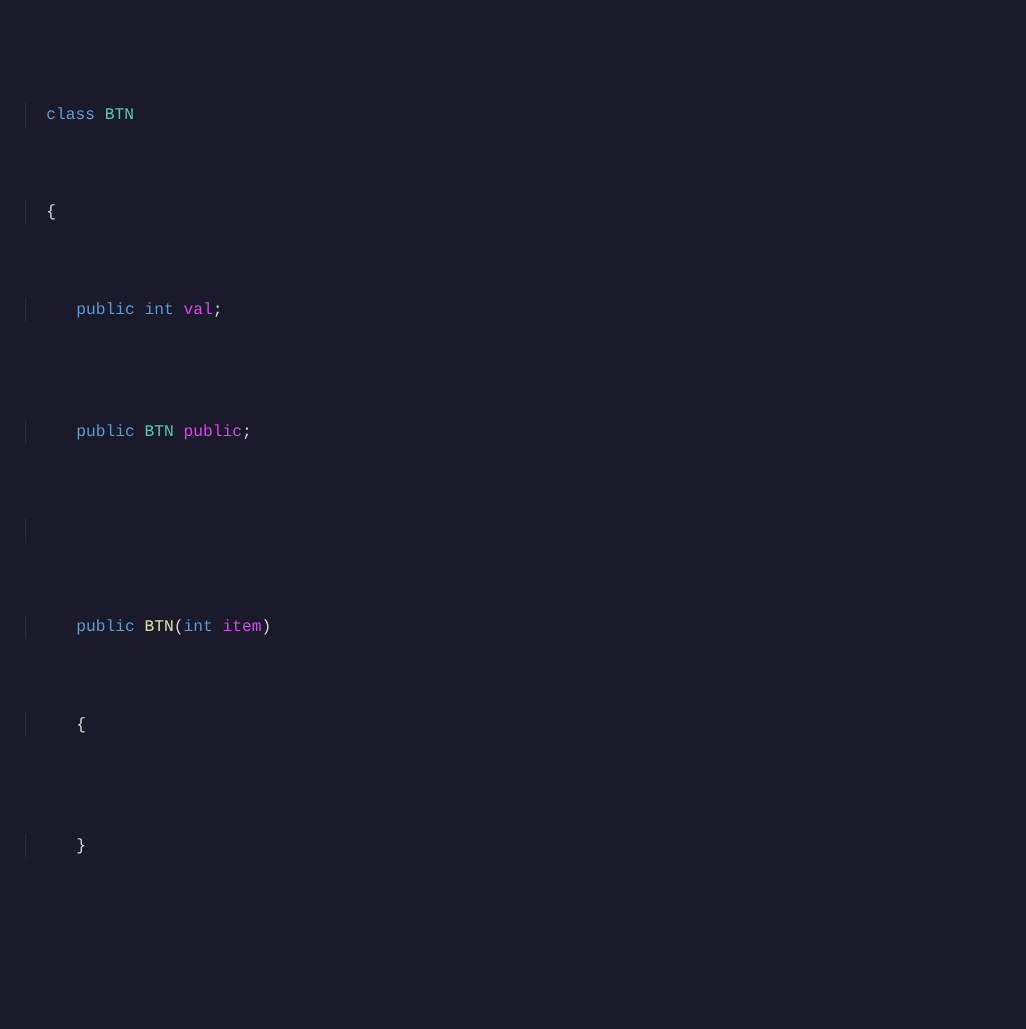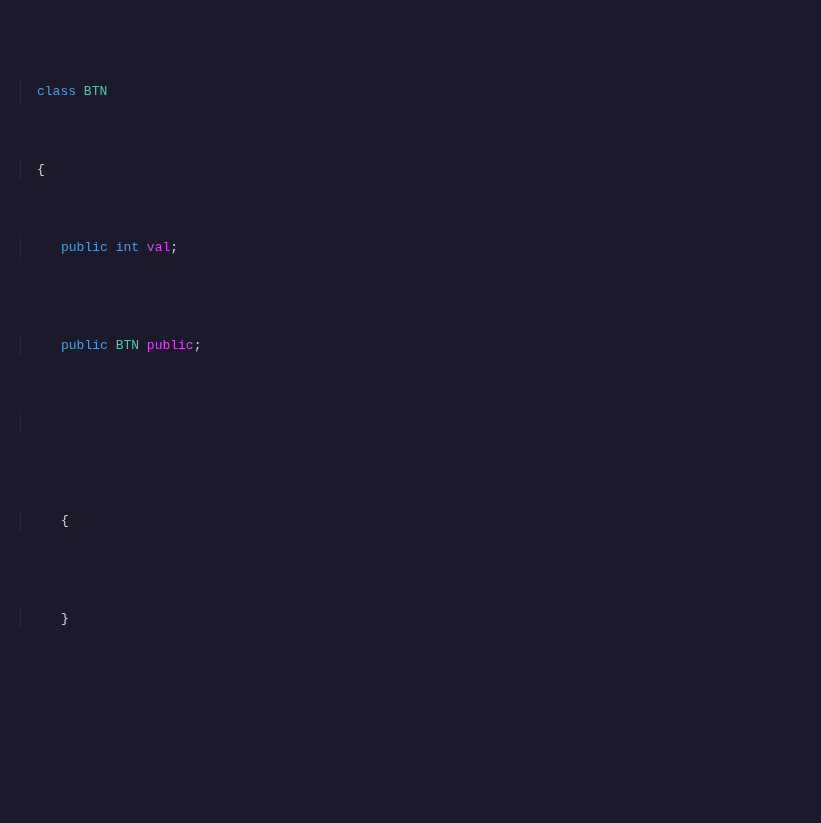--- a/index.html
+++ b/index.html
@@ -75,20 +75,23 @@
     
     
     <div class="line">
       <div class="line-body"><span class="indent1"></span><span class="kw">public</span> <span class="type">BTN</span> <span class="var">public</span><span class="punct">;</span></div>
     </div>
     
     <div class="line">
       <div class="line-body">&nbsp;</div>
     </div>
     
+    <div class="line">
+      <div class="line-body"><span class="indent1"></span><span class="kw">public</span> <span class="fn">BTN</span><span class="punct">(</span><span class="kw">int</span> <span class="var">item</span><span class="punct">)</span></div>
+    </div>
     
     <div class="line">
       <div class="line-body"><span class="indent1"></span><span class="punct">{</span></div>
     </div>
     
     
     <div class="line">
       <div class="line-body"><span class="indent1"></span><span class="punct">}</span></div>
     </div>
     

